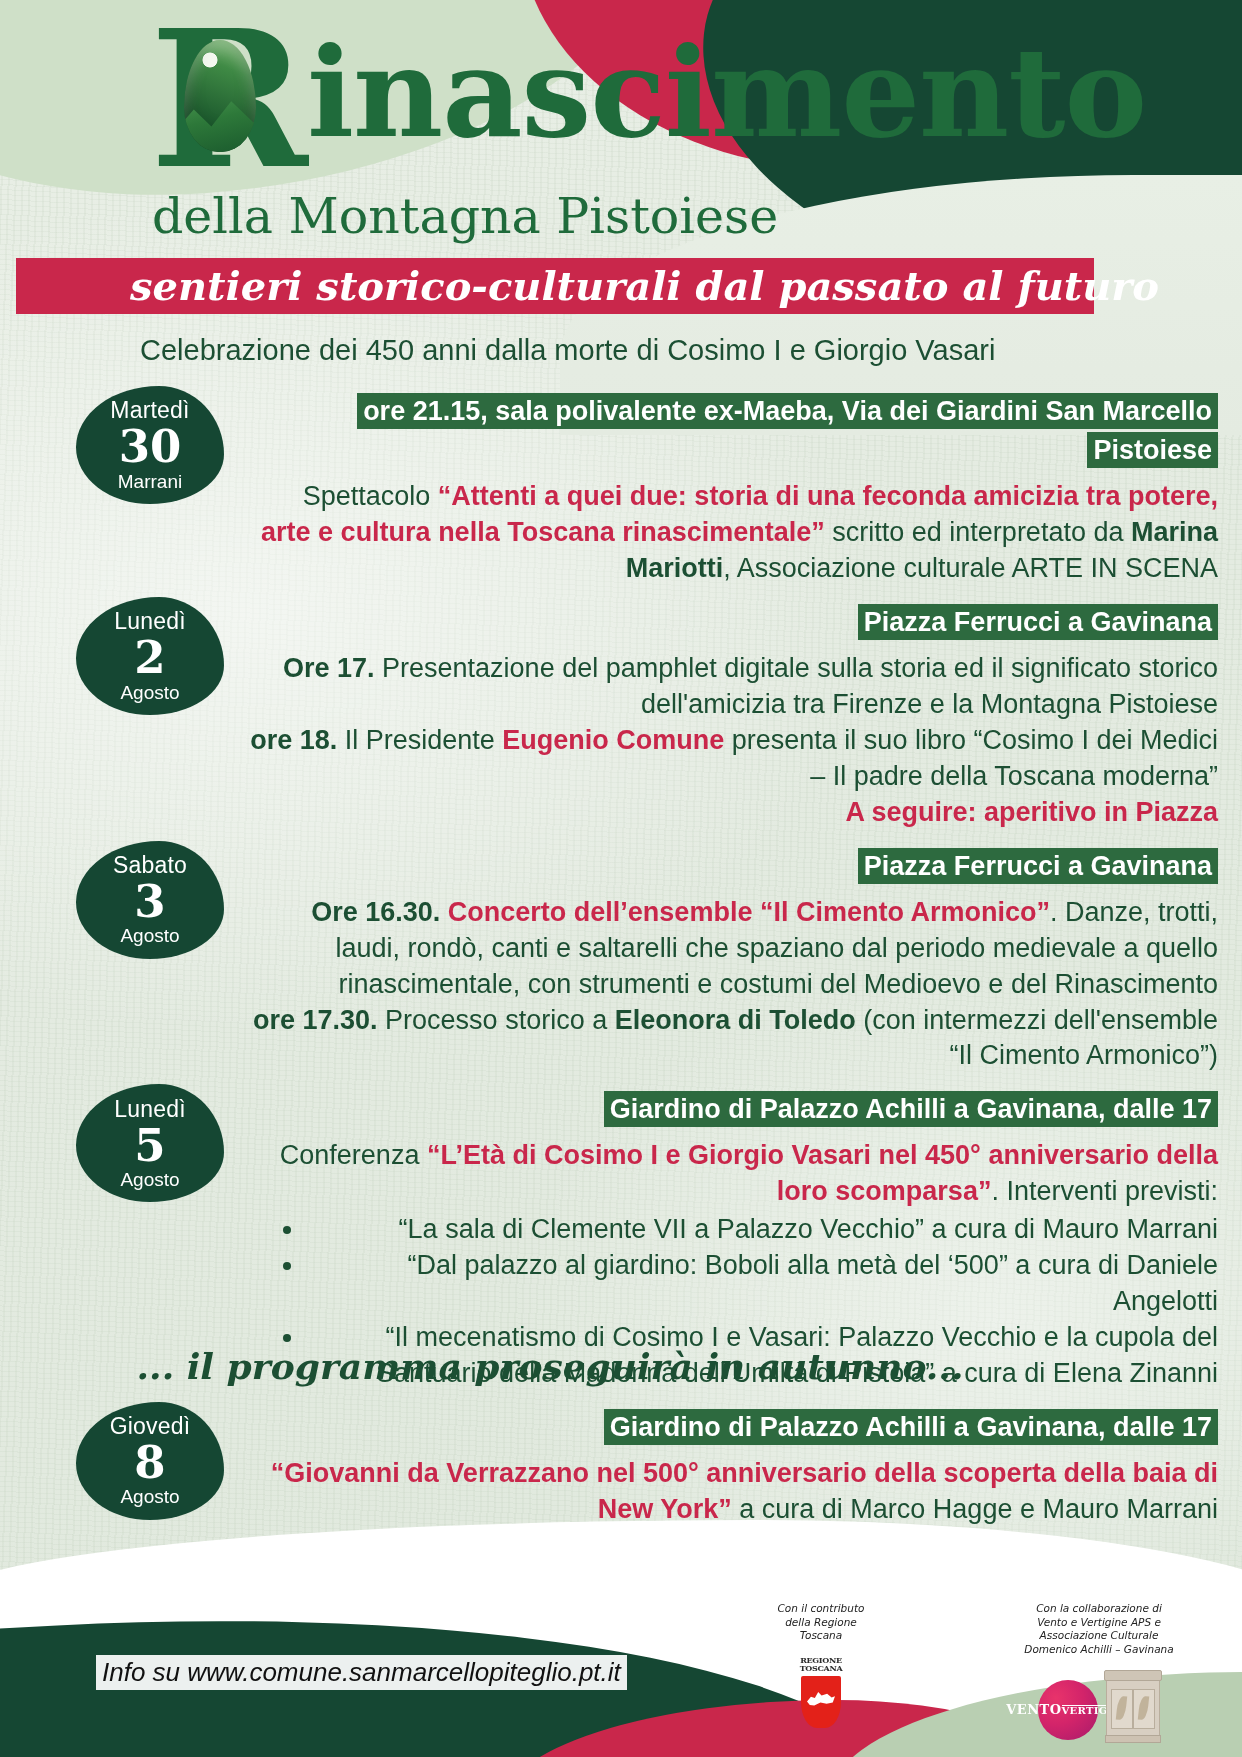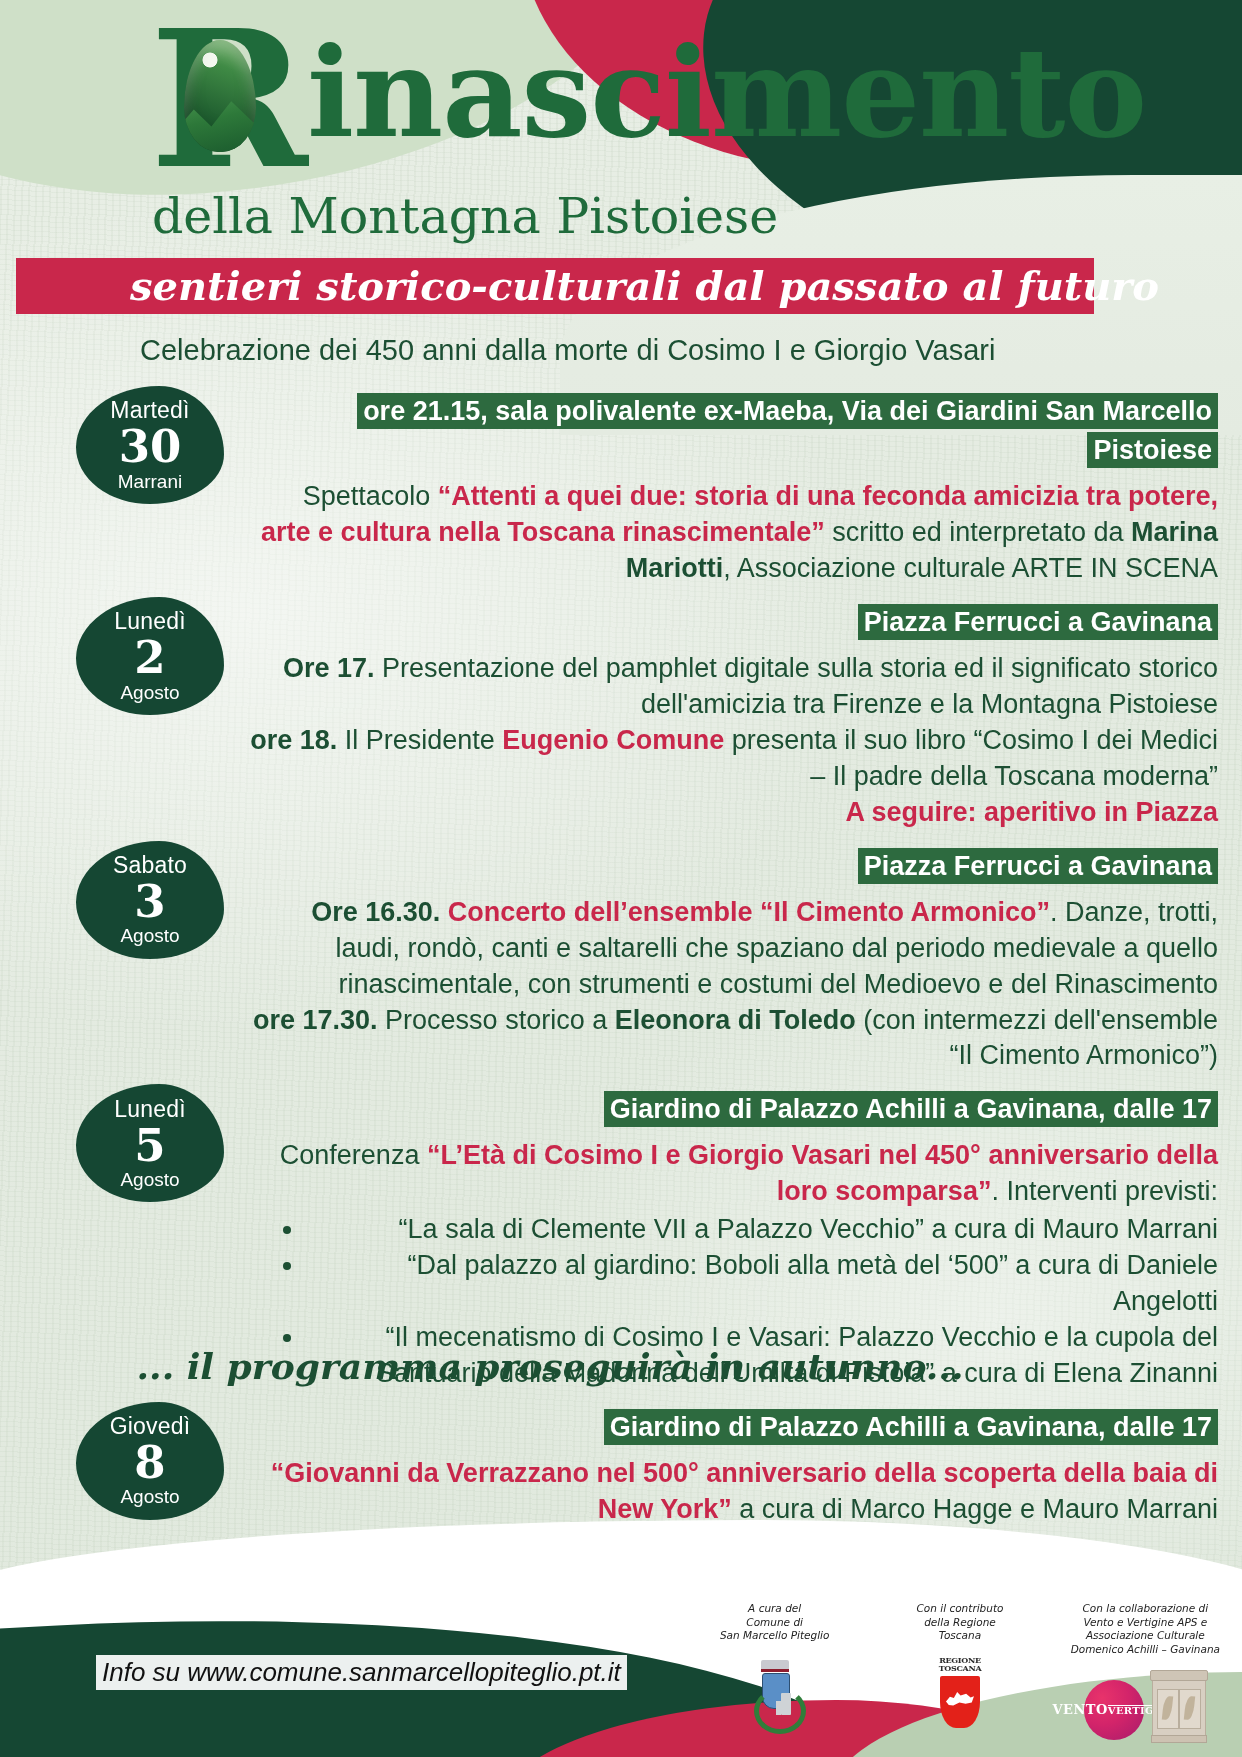--- a/index.html
+++ b/index.html
@@ -347,35 +347,20 @@
 
   <div class="shape b-white"></div>
   <div class="shape b-darkgreen"></div>
   <div class="shape b-red"></div>
   <div class="shape b-palegreen"></div>
 
   <div class="info">Info su www.comune.sanmarcellopiteglio.pt.it</div>
 
   <div class="credits">
 
-    <div class="credit">
-      <div class="credit-txt">A cura del
-Comune di
-San Marcello Piteglio</div>
-      <div class="logos">
-        <div class="crest">
-          <div class="crest-crown"></div>
-          <div class="crest-shield">
-              <div class="crest-tower"></div>
-            </div>
-          <div class="crest-wreath"></div>
-          <div class="crest-rib"></div>
-        </div>
-      </div>
-    </div>
 
     <div class="credit">
       <div class="credit-txt">Con il contributo
 della Regione
 Toscana</div>
       <div class="logos">
         <div class="rt">
           <div class="rt-name">REGIONE</div>
           <div class="rt-name">TOSCANA</div>
           <div class="rt-shield">

